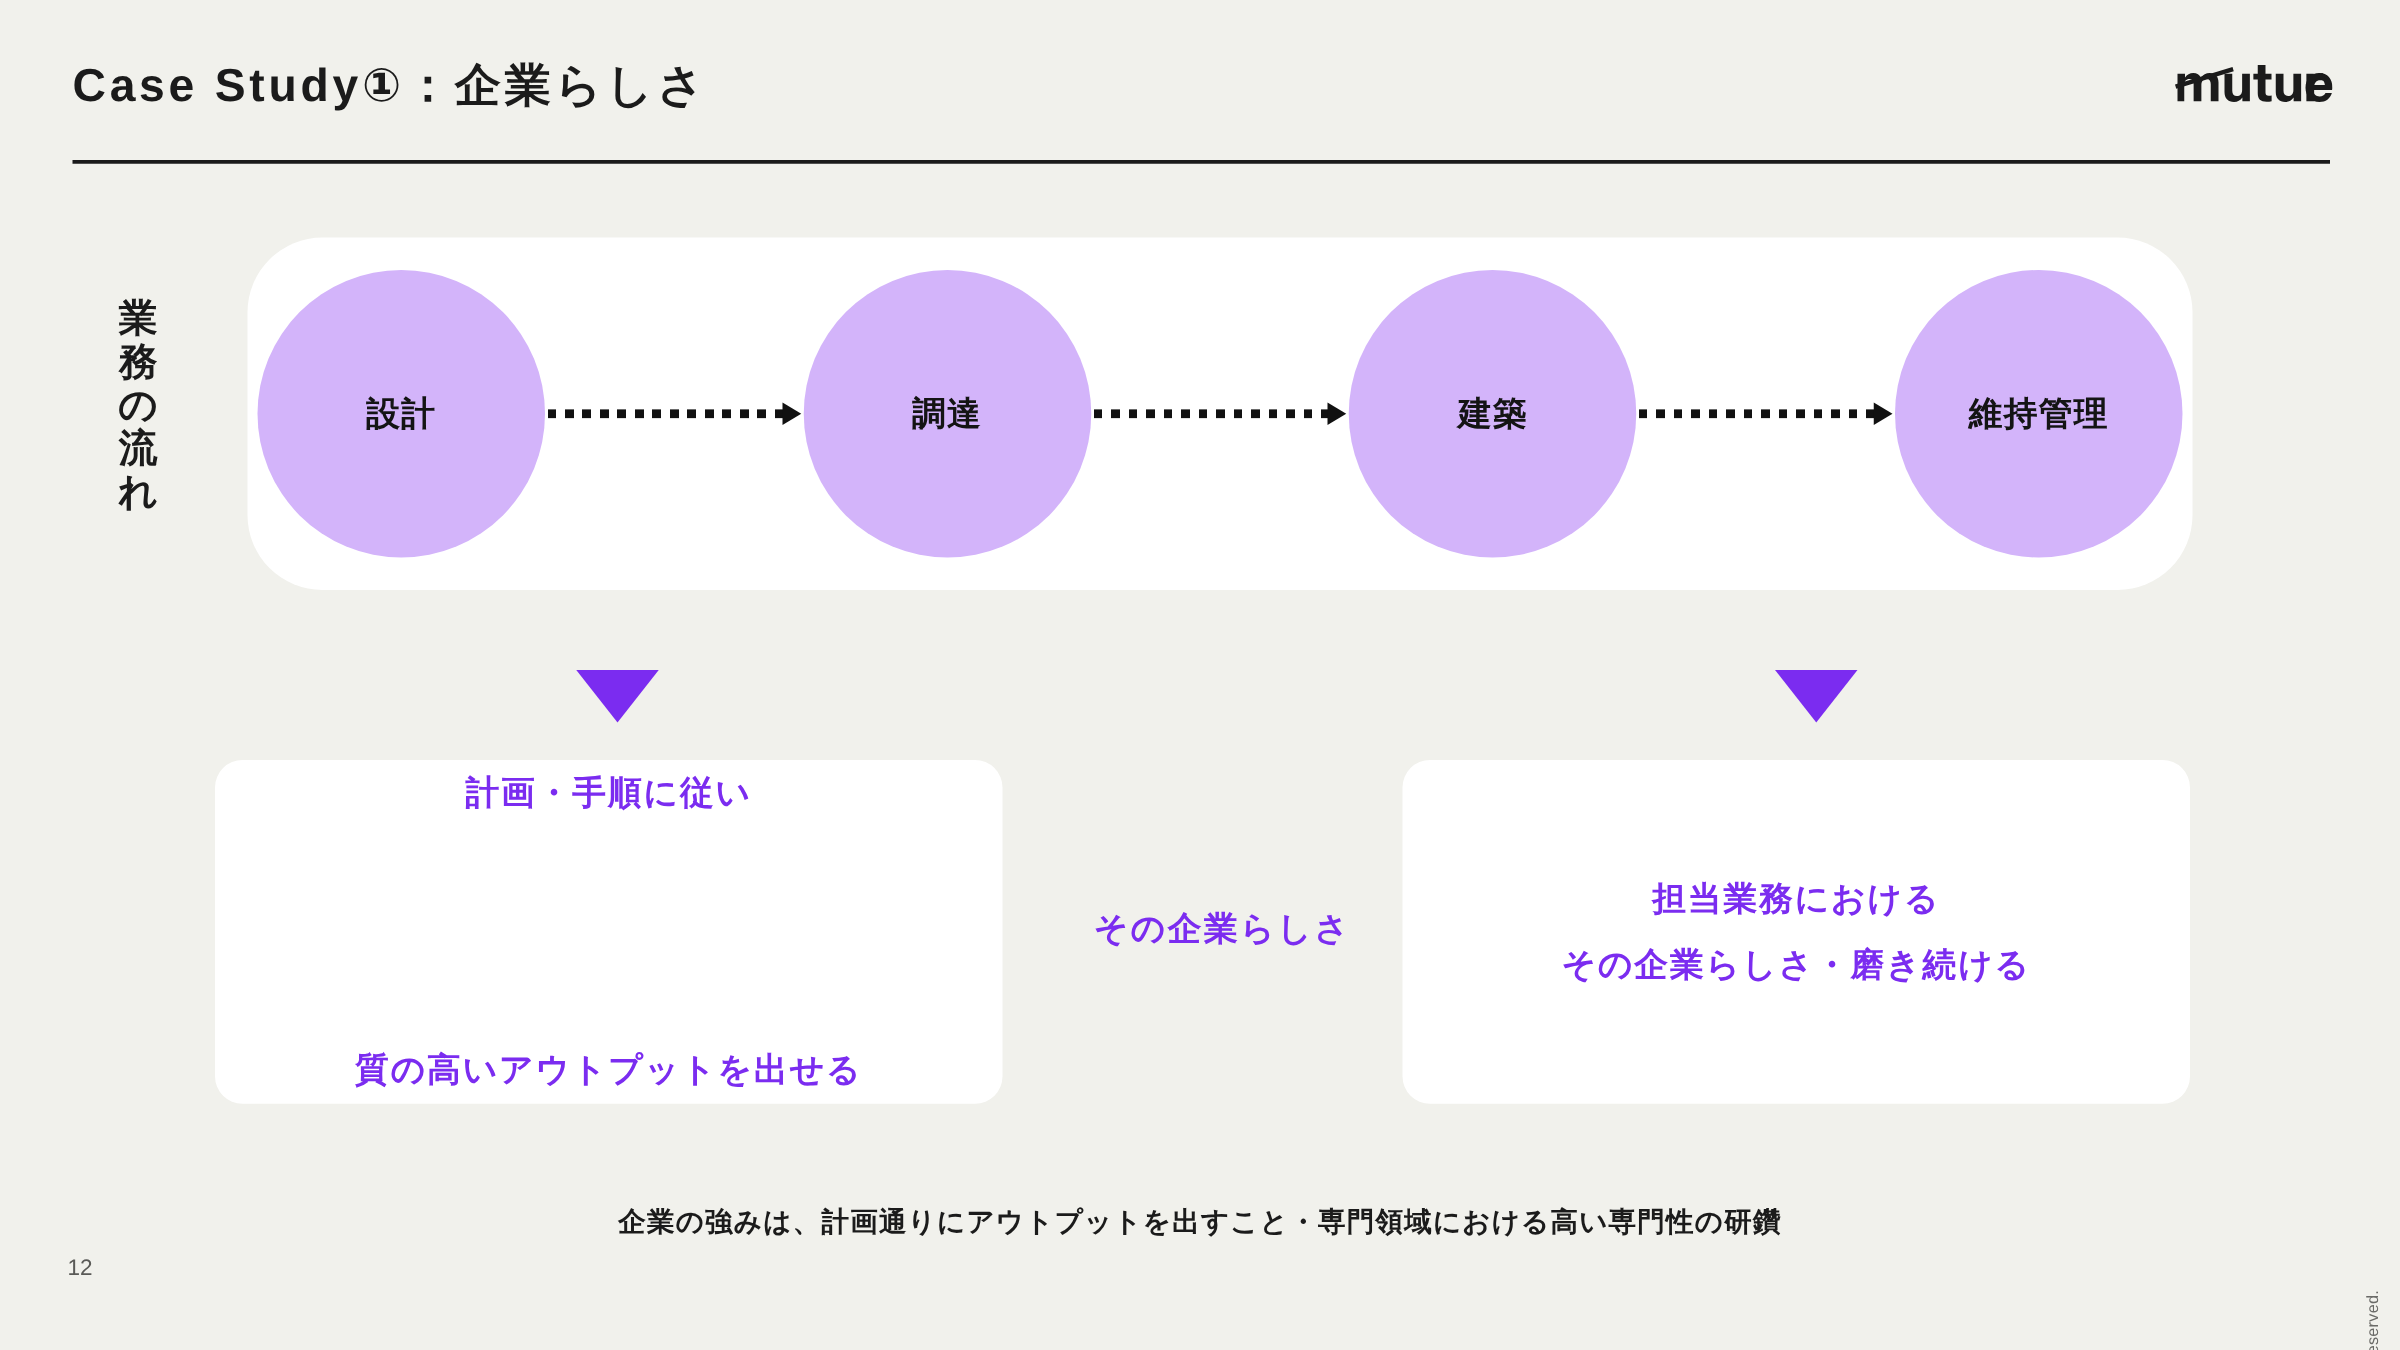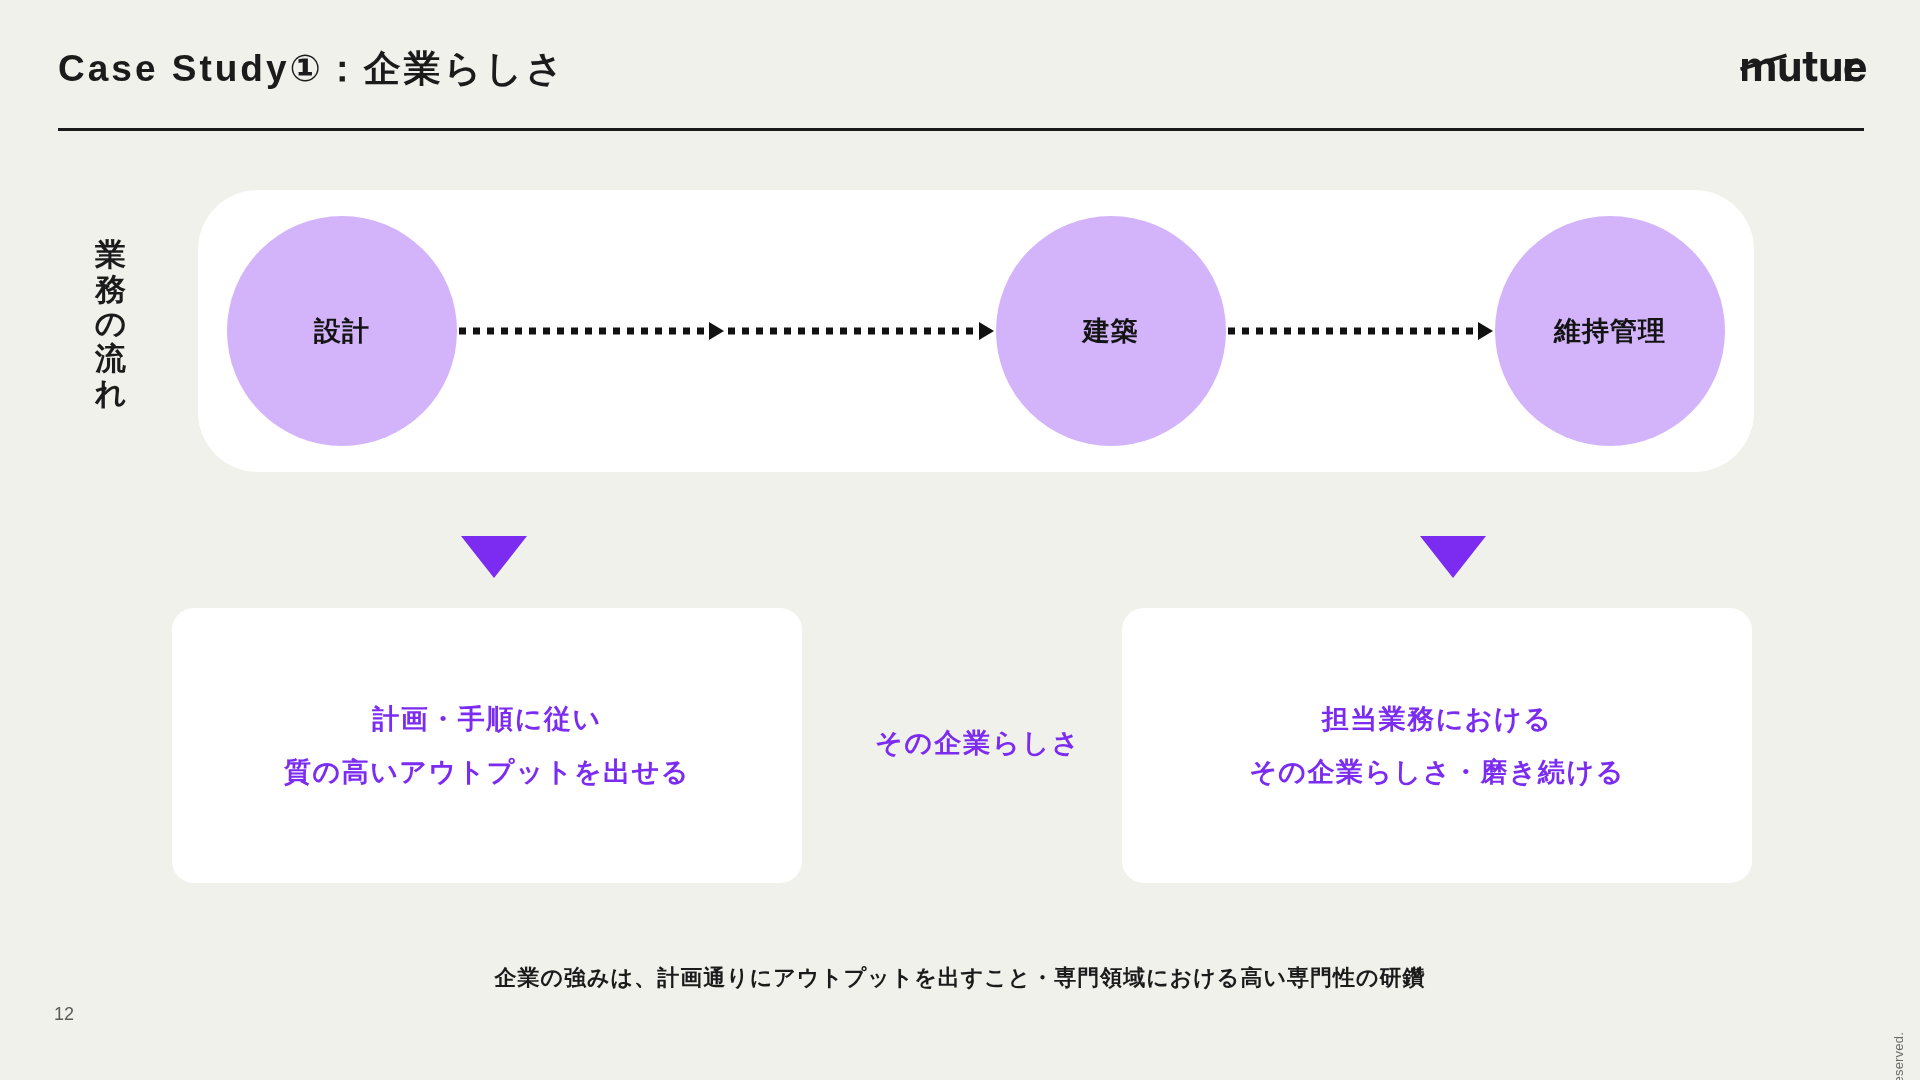--- a/index.html
+++ b/index.html
@@ -76,21 +76,21 @@
   .flow-axis-label span { display: block; }
 
   .flow-row {
     position: absolute;
     left: 0; top: 0;
     width: 1556px;
     height: 282px;
     display: flex;
     align-items: center;
     justify-content: center;
-    padding: 0 29px;
+    padding: 0 8px;
     box-sizing: border-box;
   }
   .flow-node {
     width: 230px;
     height: 230px;
     border-radius: 50%;
     background: #D3B4FA;
     display: flex;
     align-items: center;
     justify-content: center;
@@ -151,21 +151,21 @@
     top: 608px;
     width: 630px;
     height: 275px;
     background: #FFFFFF;
     border-radius: 22px;
     display: flex;
     flex-direction: column;
     align-items: center;
     justify-content: center;
   }
-  .outcome-card.left  { left: 172px; }
+  .outcome-card.left  { left: 172px; justify-content: space-between; }
   .outcome-card.right { left: 1122px; }
   .outcome-line {
     font-size: 27px;
     font-weight: 700;
     color: #7B2CF0;
     letter-spacing: 1.5px;
     line-height: 1.0;
     margin: 13px 0;
     white-space: nowrap;
   }
@@ -261,20 +261,23 @@
 
     <div class="flow-node">
       <span class="flow-node-label">設計</span>
     </div>
 
     <div class="flow-connector">
       <span class="dots"></span>
       <span class="head"></span>
     </div>
 
+    <div class="flow-node">
+      <span class="flow-node-label">調達</span>
+    </div>
 
     <div class="flow-connector">
       <span class="dots"></span>
       <span class="head"></span>
     </div>
 
     <div class="flow-node">
       <span class="flow-node-label">建築</span>
     </div>
 

